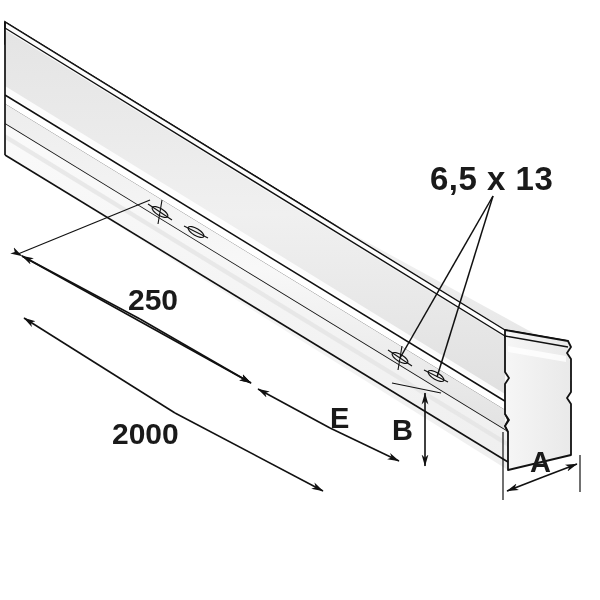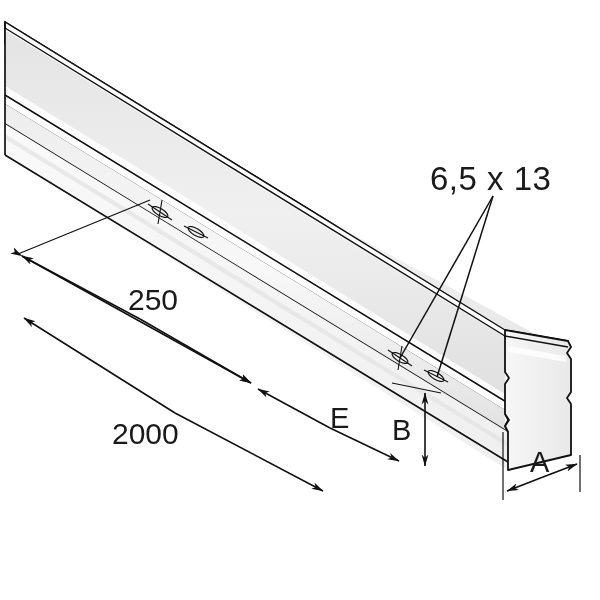--- a/index.html
+++ b/index.html
@@ -1,18 +1,18 @@
 <!DOCTYPE html>
 <html><head>
 <meta charset="utf-8">
 <style>
   html,body{margin:0;padding:0;background:#ffffff;}
   body{width:600px;height:600px;overflow:hidden;
        font-family:"Liberation Sans", sans-serif;}
-  #stage{position:relative;width:600px;height:556px;background:#fff;}
+  #stage{position:relative;width:600px;height:556px;background:#fff;font-weight:bold;}
   svg#drawing{position:absolute;left:0;top:0;width:600px;height:600px;display:block;}
   .dimtext{font-family:"Liberation Sans", sans-serif;fill:#1a1a1a;}
 </style>
 </head>
 <body>
 
 <div id="stage">
 
   <svg id="drawing" viewBox="0 0 600 600">
     <defs>

